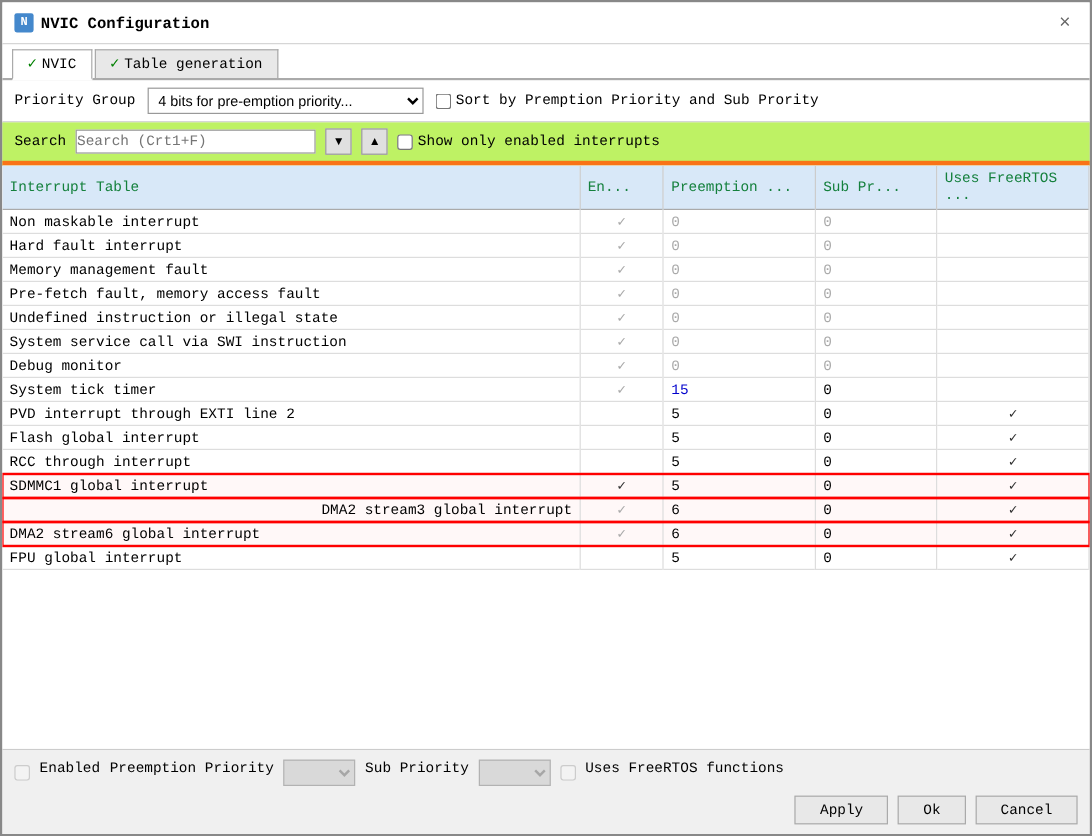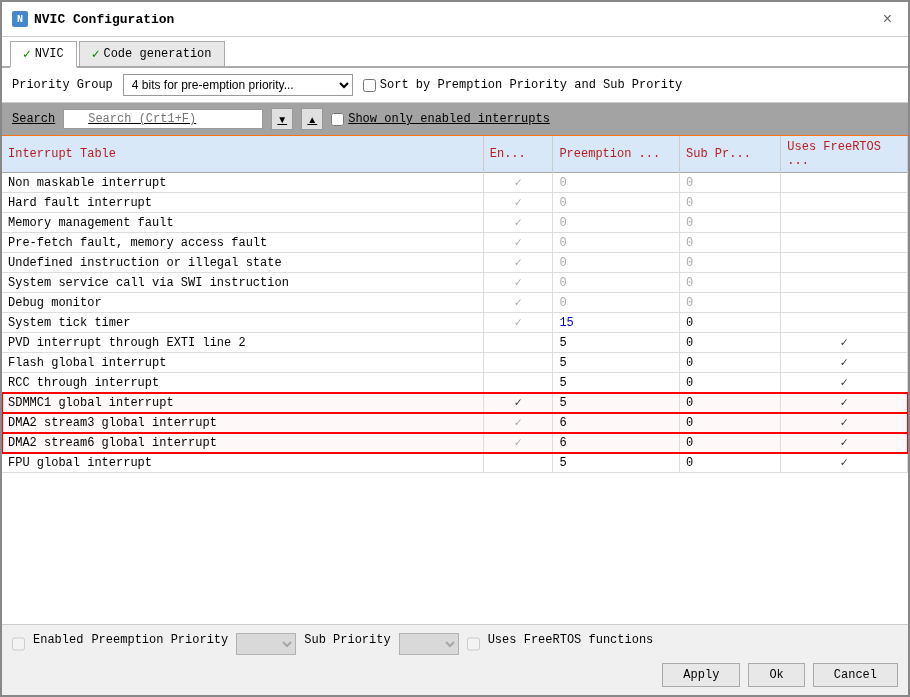--- a/index.html
+++ b/index.html
@@ -104,31 +104,30 @@
       padding: 2px 4px;
       font-size: 12px;
       width: 230px;
     }
     .checkbox-area {
       display: flex;
       align-items: center;
       gap: 4px;
     }
     .search-bar {
-      background: #a3a3a3;
-      border-bottom: 1px solid #f97316;
+      background: #bef264;
+      border-bottom: 4px solid #f97316;
       padding: 5px 10px;
       display: flex;
       align-items: center;
       gap: 8px;
-      text-decoration: underline;
     }
     .search-input {
       border: 1px solid #999;
-      padding: 2px 24px;
+      padding: 2px 0;
       font-size: 12px;
       width: 200px;
       color: #999;
       font-family: 'Courier New', monospace;
     }
     .nav-btn {
       background: #e0e0e0;
       border: 1px solid #999;
       width: 22px;
       height: 22px;
@@ -157,21 +156,21 @@
     }
     thead tr {
       background: #d8e8f8;
       border-bottom: 1px solid #aaa;
     }
     thead th {
       text-align: left;
       padding: 4px 6px;
       font-weight: normal;
       border-right: 1px solid #ccc;
-      color: #b91c1c;
+      color: #15803d;
     }
     tbody tr {
       border-bottom: 1px solid #ddd;
     }
     tbody td {
       padding: 2px 6px;
       border-right: 1px solid #ddd;
       color: #000;
     }
     .bottom-bar {
@@ -230,21 +229,21 @@
     <button class="close-btn">×</button>
   </div>
 
   <div class="tabs-bar">
     <div class="tab active">
       <span class="tab-check">✓</span>
       <span>NVIC</span>
     </div>
     <div class="tab">
       <span class="tab-check">✓</span>
-      <span>Code generation</span>
+      <span>Table generation</span>
     </div>
   </div>
 
   <div class="toolbar">
     <span class="label-text">Priority Group</span>
     <select class="priority-select">
       <option>4 bits for pre-emption priority...</option>
     </select>
     <div class="checkbox-area">
       <input type="checkbox" style="">
@@ -354,21 +353,21 @@
               <td style="text-align: center;"><span style="color:#333;">✓</span></td>
             </tr>
             <tr style="outline: red solid 2px; outline-offset: -1px; background: rgb(255, 248, 248);">
               <td style="font-weight: normal;">SDMMC1 global interrupt</td>
               <td style="text-align: center;"><span style="color:#333;">✓</span></td>
               <td>5</td>
               <td>0</td>
               <td style="text-align: center;"><span style="color:#333;">✓</span></td>
             </tr>
             <tr style="outline: red solid 2px; outline-offset: -1px; background: rgb(255, 248, 248);">
-              <td style="font-weight: normal;">DMA2 stream3 global interrupt</td>
+              <td style="font-weight: normal; text-align: right;">DMA2 stream3 global interrupt</td>
               <td style="text-align: center;"><span style="color:#aaa;">✓</span></td>
               <td>6</td>
               <td>0</td>
               <td style="text-align: center;"><span style="color:#333;">✓</span></td>
             </tr>
             <tr style="outline: red solid 2px; outline-offset: -1px; background: rgb(255, 248, 248);">
               <td style="font-weight: normal;">DMA2 stream6 global interrupt</td>
               <td style="text-align: center;"><span style="color:#aaa;">✓</span></td>
               <td>6</td>
               <td>0</td>

